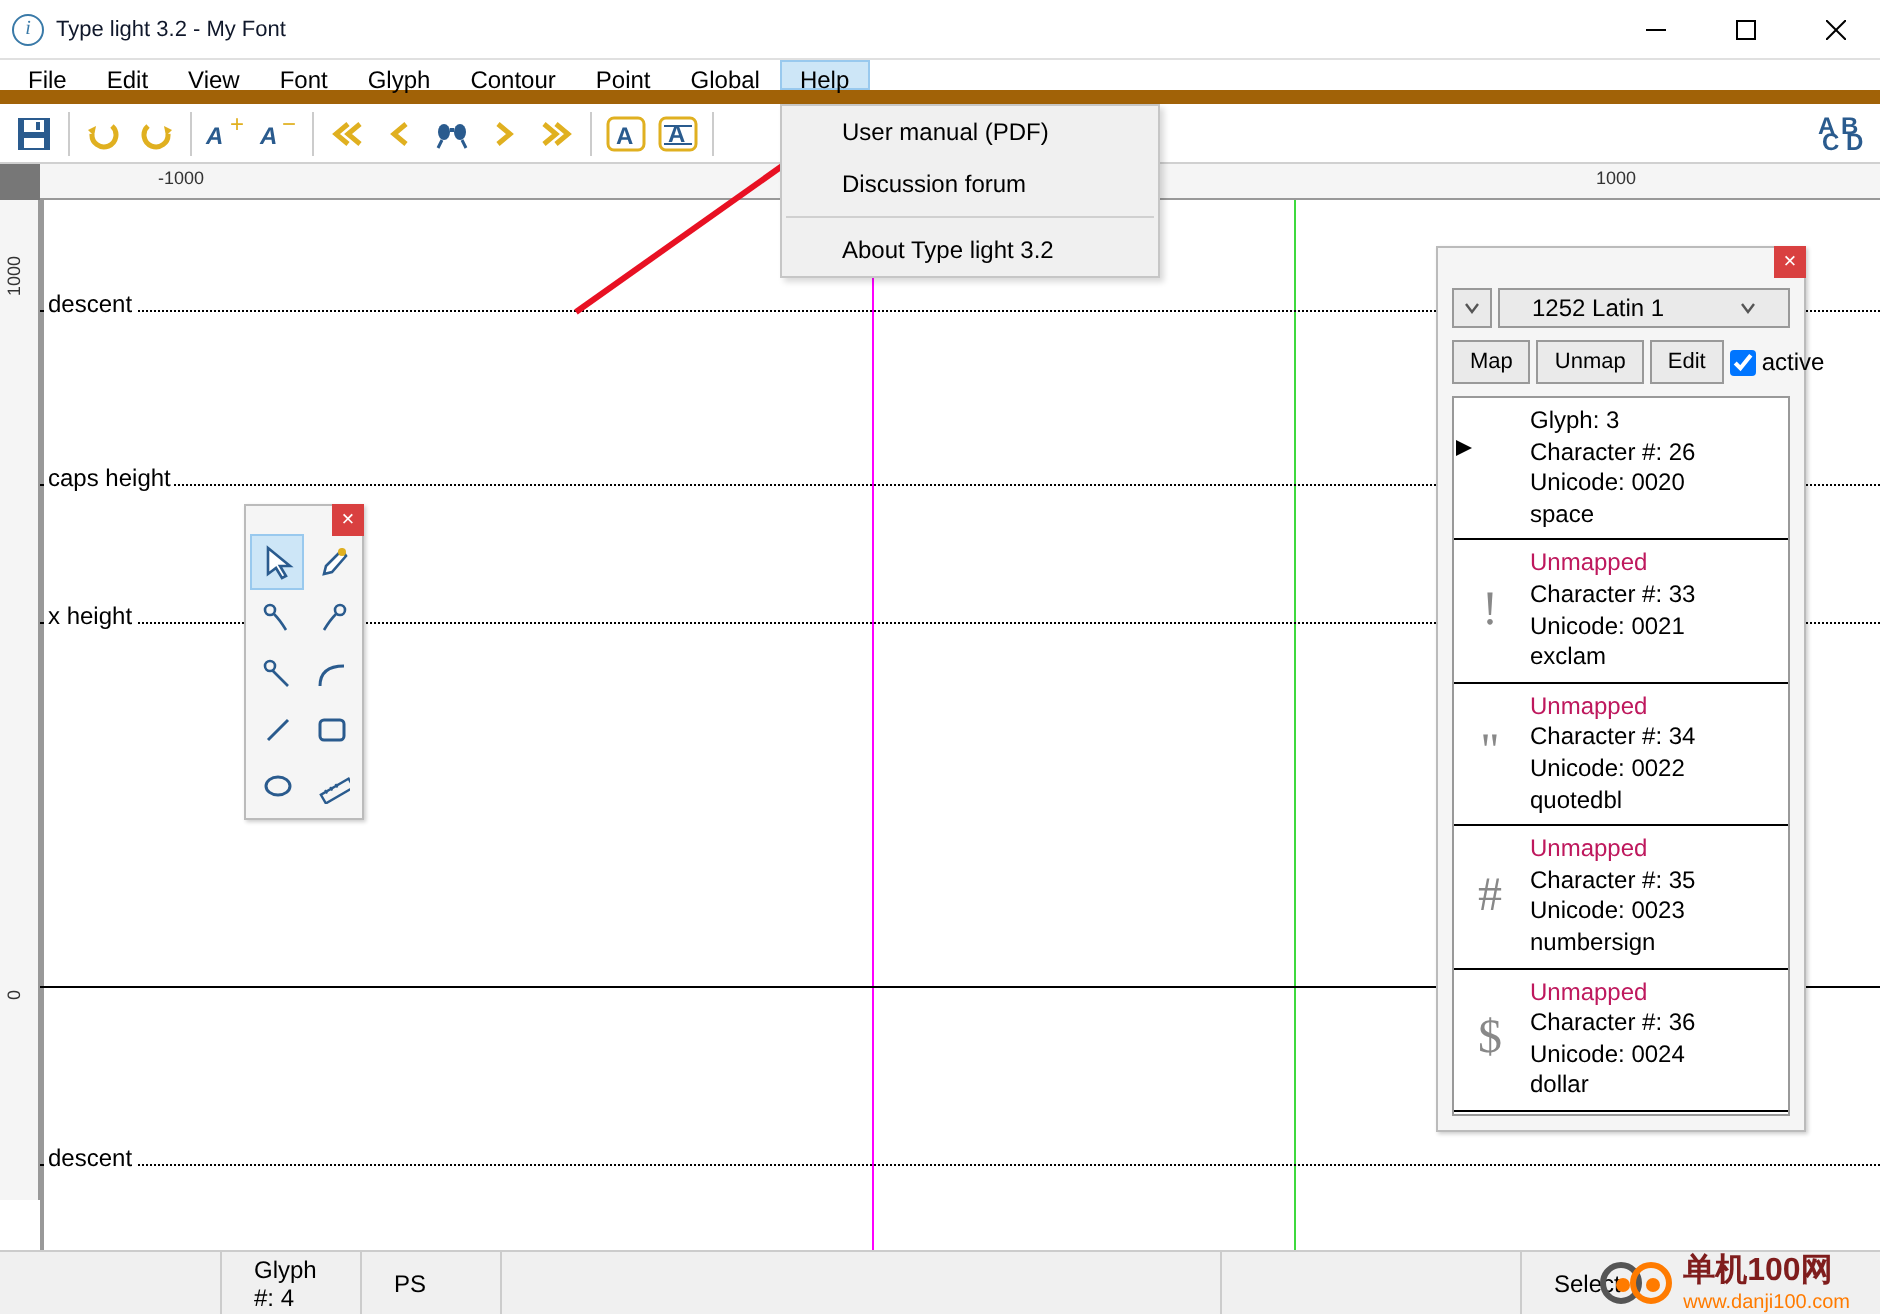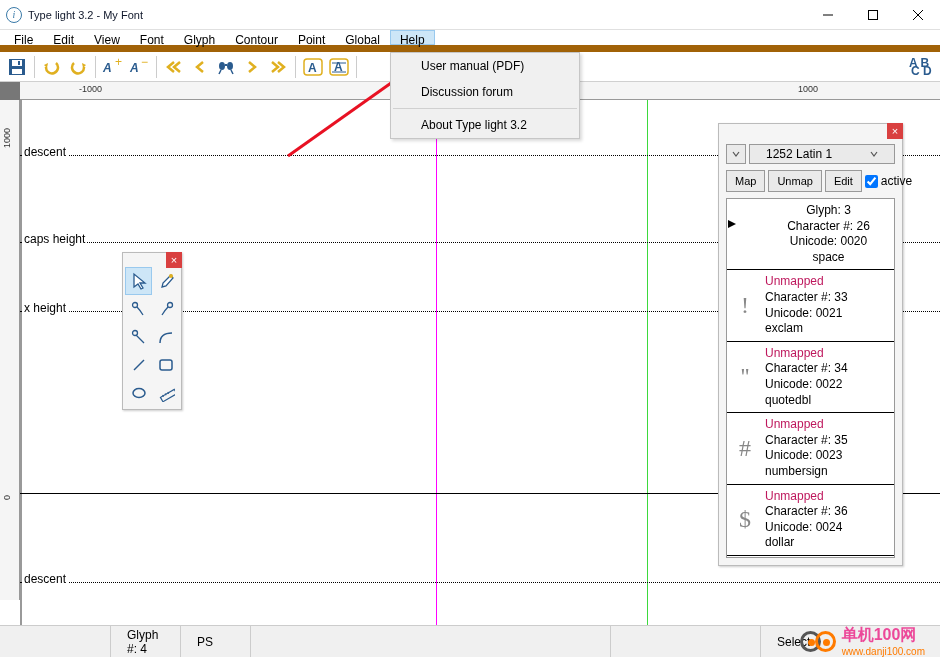--- a/index.html
+++ b/index.html
@@ -48,21 +48,21 @@
 .glyph-char{width:36px;display:flex;align-items:center;justify-content:center;font-size:24px;font-family:Georgia,serif;color:#888;}
 .glyph-char.sel{color:#000;}
 .glyph-info{flex:1;padding:4px 2px;font-size:10px;line-height:1.3;color:#000;}
 .glyph-info .unmapped{color:#be185d;}
 .tri{position:absolute;left:0;}
 .statusbar{position:absolute;left:0;right:0;bottom:0;height:32px;background:#f0f0f0;border-top:1px solid #ccc;display:flex;align-items:center;}
 .status-cell{padding:0 16px;border-left:1px solid #ccc;height:100%;display:flex;align-items:center;font-size:12px;}
 .watermark{position:absolute;right:15px;bottom:0px;z-index:200;display:flex;align-items:center;gap:6px;}
 .wm-icon{width:21px;height:21px;border:3px solid #ff7b00;border-radius:50%;position:relative;}
 .wm-icon::after{content:"";position:absolute;width:7px;height:7px;background:#ff7b00;border-radius:50%;left:5px;top:5px;}
-.wm-text1{font-size:16px;font-weight:bold;color:#ec4899;}
+.wm-text1{font-size:16px;font-weight:bold;color:#7f1d1d;}
 .wm-text2{font-size:10px;color:#ff7b00;}
 svg{display:block;}
 </style>
 </head>
 <body>
 
 <div class="titlebar">
   <div class="app-icon">i</div>
   <div class="title-text">Type light 3.2  -  My Font</div>
   <div class="win-btn">
@@ -307,21 +307,21 @@
     <div class="rp-row">
       <div class="rp-btn">Map</div>
       <div class="rp-btn">Unmap</div>
       <div class="rp-btn">Edit</div>
       <label class="rp-check">
           <input type="checkbox" checked="" style="">
           <span>active</span>
         </label>
     </div>
     <div class="glyph-list">
-      <div class="glyph-row" style="position:relative;text-align:center;">
+      <div class="glyph-row" style="position:relative;">
         <svg class="tri" width="10" height="10" style="top:20px">
             <path d="M1 1 L9 5 L1 9 Z" fill="#000"></path>
           </svg>
         <div class="glyph-char sel"></div>
         <div class="glyph-info">
           <div>Glyph: 3</div>
             <div>Character #: 26</div>
             <div>Unicode: 0020</div>
             <div>space</div>
         </div>

